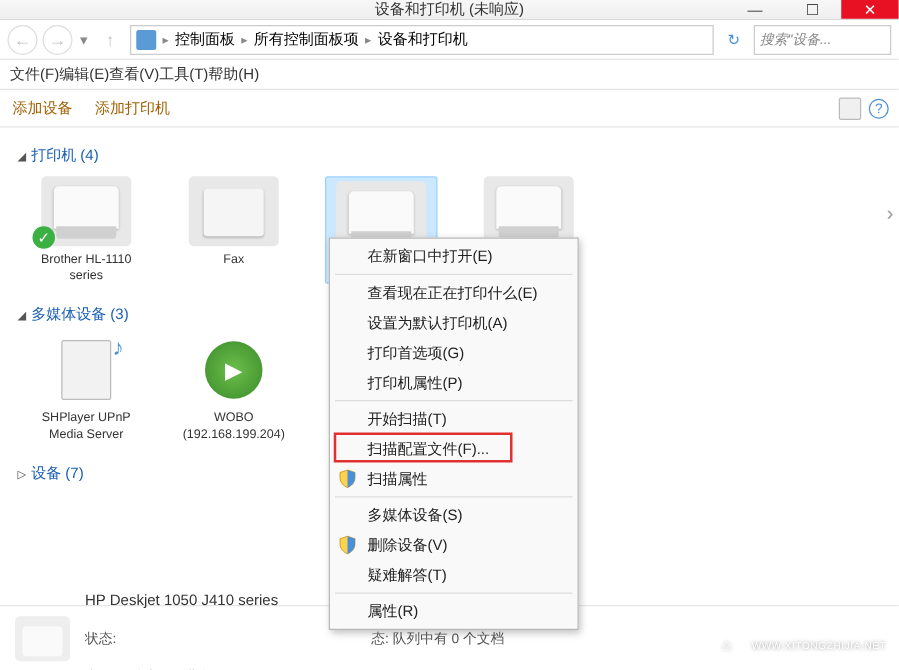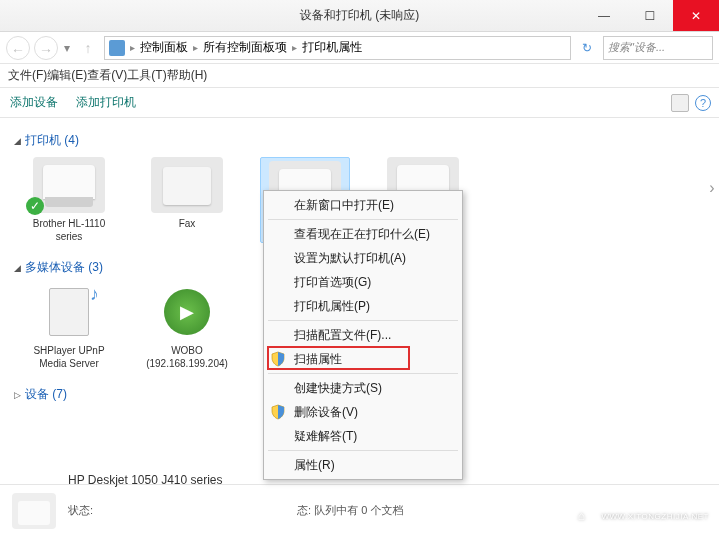--- a/index.html
+++ b/index.html
@@ -1,39 +1,39 @@
 <!DOCTYPE html>
 <html><head>
 <meta charset="utf-8">
 <style>
 * { margin: 0; padding: 0; box-sizing: border-box; font-family: "Microsoft YaHei", "微软雅黑", sans-serif; }
 body { width: 719px; height: 536px; background: #fff; overflow: hidden; font-size: 12px; position: relative; }
 
-.titlebar { height: 32px; background: linear-gradient(#f7f7f7,#efefef); display: flex; align-items: center; padding-left: 8px; border-bottom: 1px solid #d9d9d9; }
+.titlebar { height: 16px; background: linear-gradient(#f7f7f7,#efefef); display: flex; align-items: center; padding-left: 8px; border-bottom: 1px solid #d9d9d9; }
 .titlebar .spacer { flex: 1; }
 .titlebar .title { position: absolute; left: 50%; transform: translateX(-50%); color: #333; }
 .win-btns { display: flex; height: 100%; }
 .win-btn { width: 46px; height: 100%; display: flex; align-items: center; justify-content: center; color: #444; }
 .win-btn.close { background: #e81123; color: #fff; }
 
 .navbar { height: 32px; display: flex; align-items: center; padding: 0 6px; gap: 4px; border-bottom: 1px solid #e5e5e5; }
 .nav-arrow { width: 24px; height: 24px; border-radius: 50%; border: 1px solid #bbb; display: flex; align-items: center; justify-content: center; color: #888; font-size: 14px; }
 .nav-arrow.disabled { opacity: .5; }
 .nav-sep { padding: 0 2px; color: #888; }
 .breadcrumb { flex: 1; height: 24px; border: 1px solid #ccc; display: flex; align-items: center; padding: 0 4px; gap: 2px; background: #fff; }
 .breadcrumb .crumb-ico { width: 16px; height: 16px; background: #5b9bd5; border-radius: 2px; }
 .breadcrumb .sep { color: #888; font-size: 10px; padding: 0 3px; }
 .refresh-btn { width: 24px; height: 24px; display: flex; align-items: center; justify-content: center; color: #4a90d9; }
 .search-box { width: 110px; height: 24px; border: 1px solid #ccc; display: flex; align-items: center; padding: 0 4px; color: #888; font-style: italic; font-size: 11px; }
 
 .menubar { height: 24px; display: flex; align-items: center; padding: 0 8px; border-bottom: 1px solid #e5e5e5; }
 .menubar span { color: #333; }
 
 .cmdbar { height: 30px; display: flex; align-items: center; padding: 0 10px; gap: 18px; border-bottom: 1px solid #e5e5e5; position: relative; }
-.cmdbar a { color: #0f766e; text-decoration: none; }
+.cmdbar a { color: #a16207; text-decoration: none; }
 .cmdbar .right { position: absolute; right: 8px; display: flex; gap: 6px; align-items: center; }
 .small-ico { width: 18px; height: 18px; border: 1px solid #bbb; border-radius: 2px; background: #f0f0f0; }
 .help-ico { width: 16px; height: 16px; border-radius: 50%; border: 1px solid #4a90d9; color: #4a90d9; display: flex; align-items: center; justify-content: center; font-size: 11px; }
 
 .content { position: relative; padding: 8px 14px; height: 360px; overflow: hidden; }
 .section-head { display: flex; align-items: center; gap: 4px; color: #1a5fb4; margin: 6px 0 4px; font-size: 12px; }
 .section-head .tri { font-size: 9px; color: #555; }
 
 .device-row { display: flex; gap: 28px; padding: 4px 4px 10px 10px; }
 .device { width: 90px; text-align: center; position: relative; }
@@ -87,21 +87,21 @@
   <div class="nav-arrow disabled">→</div>
   <div class="nav-sep">▾</div>
   <div class="nav-arrow disabled" style="border:none;">↑</div>
   <div class="breadcrumb">
     <div class="crumb-ico"></div>
     <span class="sep">▸</span>
     <span>控制面板</span>
     <span class="sep">▸</span>
     <span>所有控制面板项</span>
     <span class="sep">▸</span>
-    <span>打印机属性</span>
+    <span>设备和打印机</span>
   </div>
   <div class="refresh-btn">↻</div>
   <div class="search-box">
     <span>搜索"设备...</span>
   </div>
 </div>
 
 <div class="menubar">
   <span>文件(F)</span>
   <span>编辑(E)</span>
@@ -205,32 +205,35 @@
       <span>设置为默认打印机(A)</span>
     </div>
     <div class="mi">
       <span>打印首选项(G)</span>
     </div>
     <div class="mi">
       <span>打印机属性(P)</span>
     </div>
     <div class="mi sep"></div>
     <div class="mi">
+      <span>开始扫描(T)</span>
+    </div>
+    <div class="mi">
       <span>扫描配置文件(F)...</span>
     </div>
     <div class="mi">
       <span class="shield"><svg viewBox="0 0 16 16">
           <path d="M8 1l6 2v4c0 4-3 7-6 8-3-1-6-4-6-8V3z" fill="#ffd24d" stroke="#c08a00" stroke-width=".6"></path>
           <path d="M8 1v14c3-1 6-4 6-8V3z" fill="#4a90d9"></path>
         </svg></span>
       <span>扫描属性</span>
     </div>
     <div class="mi sep"></div>
     <div class="mi">
-      <span>创建快捷方式(S)</span>
+      <span>多媒体设备(S)</span>
     </div>
     <div class="mi">
       <span class="shield"><svg viewBox="0 0 16 16">
           <path d="M8 1l6 2v4c0 4-3 7-6 8-3-1-6-4-6-8V3z" fill="#ffd24d" stroke="#c08a00" stroke-width=".6"></path>
           <path d="M8 1v14c3-1 6-4 6-8V3z" fill="#4a90d9"></path>
         </svg></span>
       <span>删除设备(V)</span>
     </div>
     <div class="mi">
       <span>疑难解答(T)</span>

